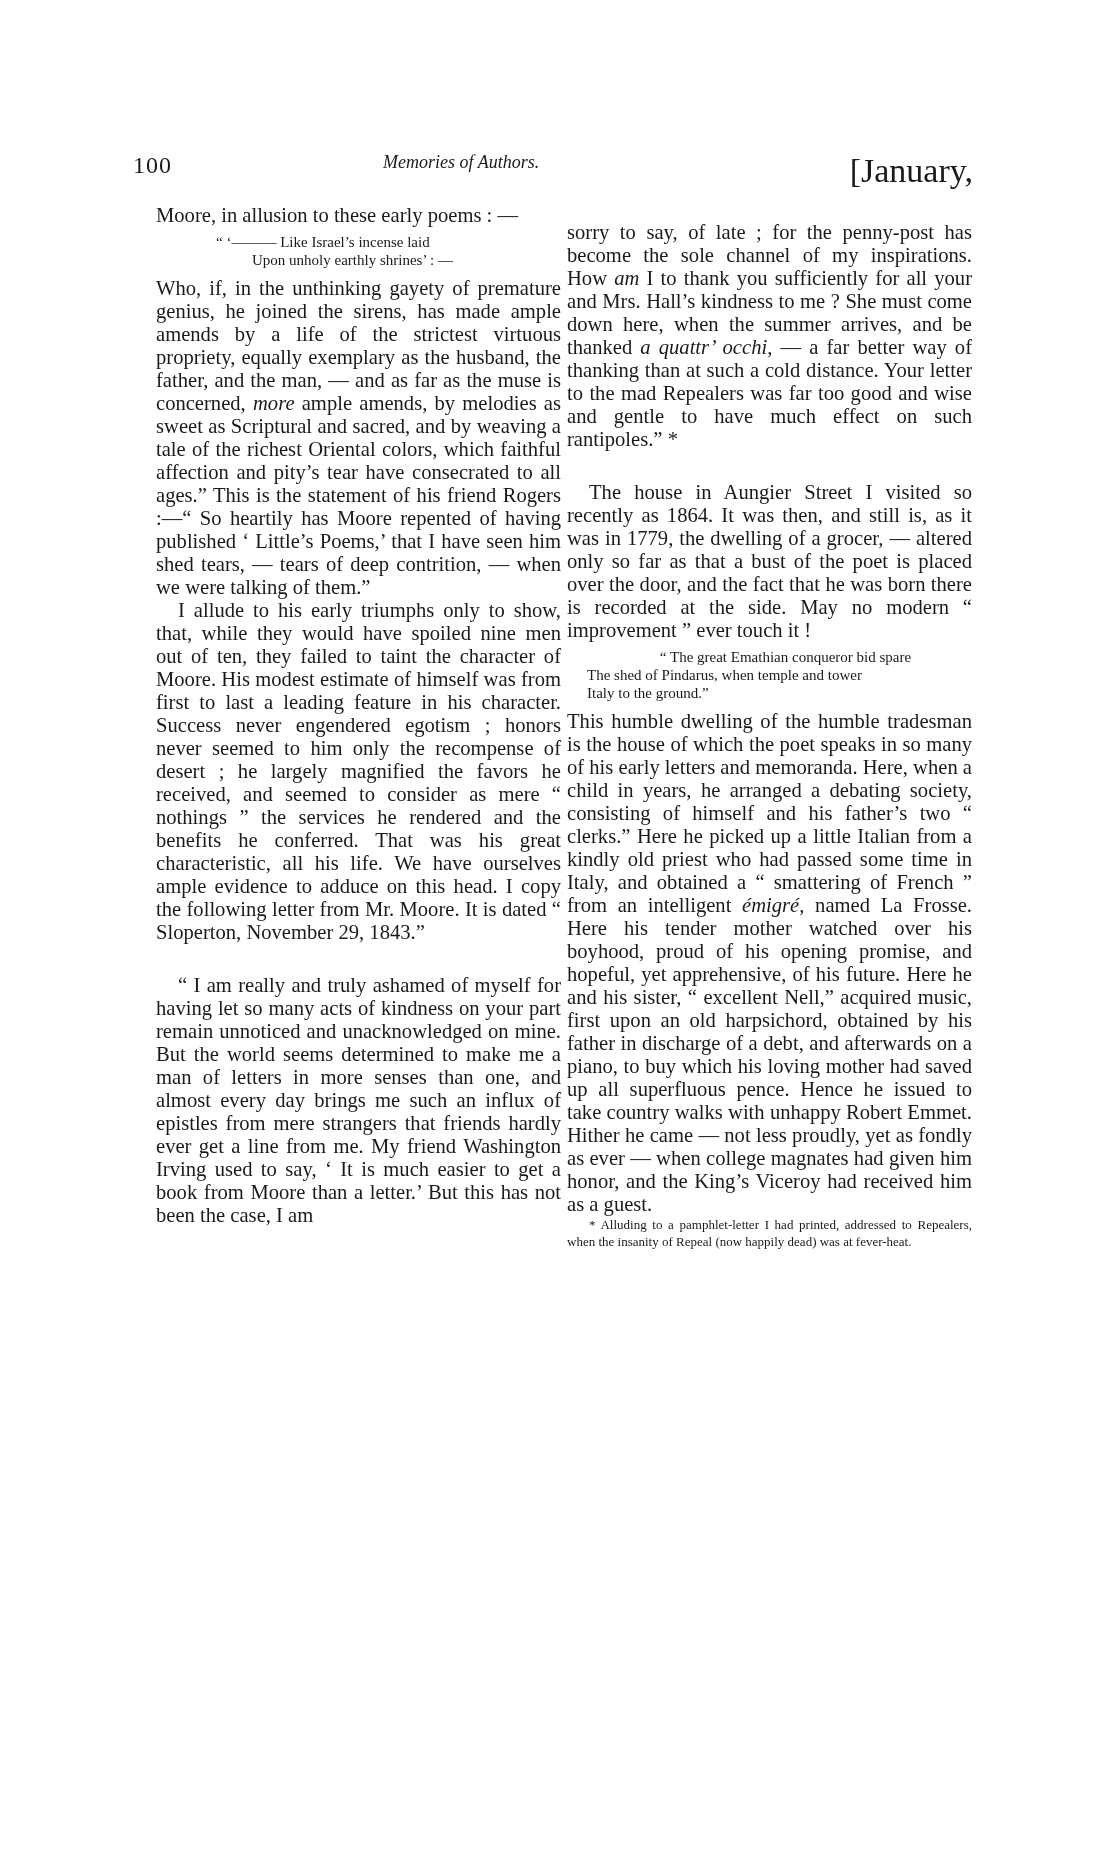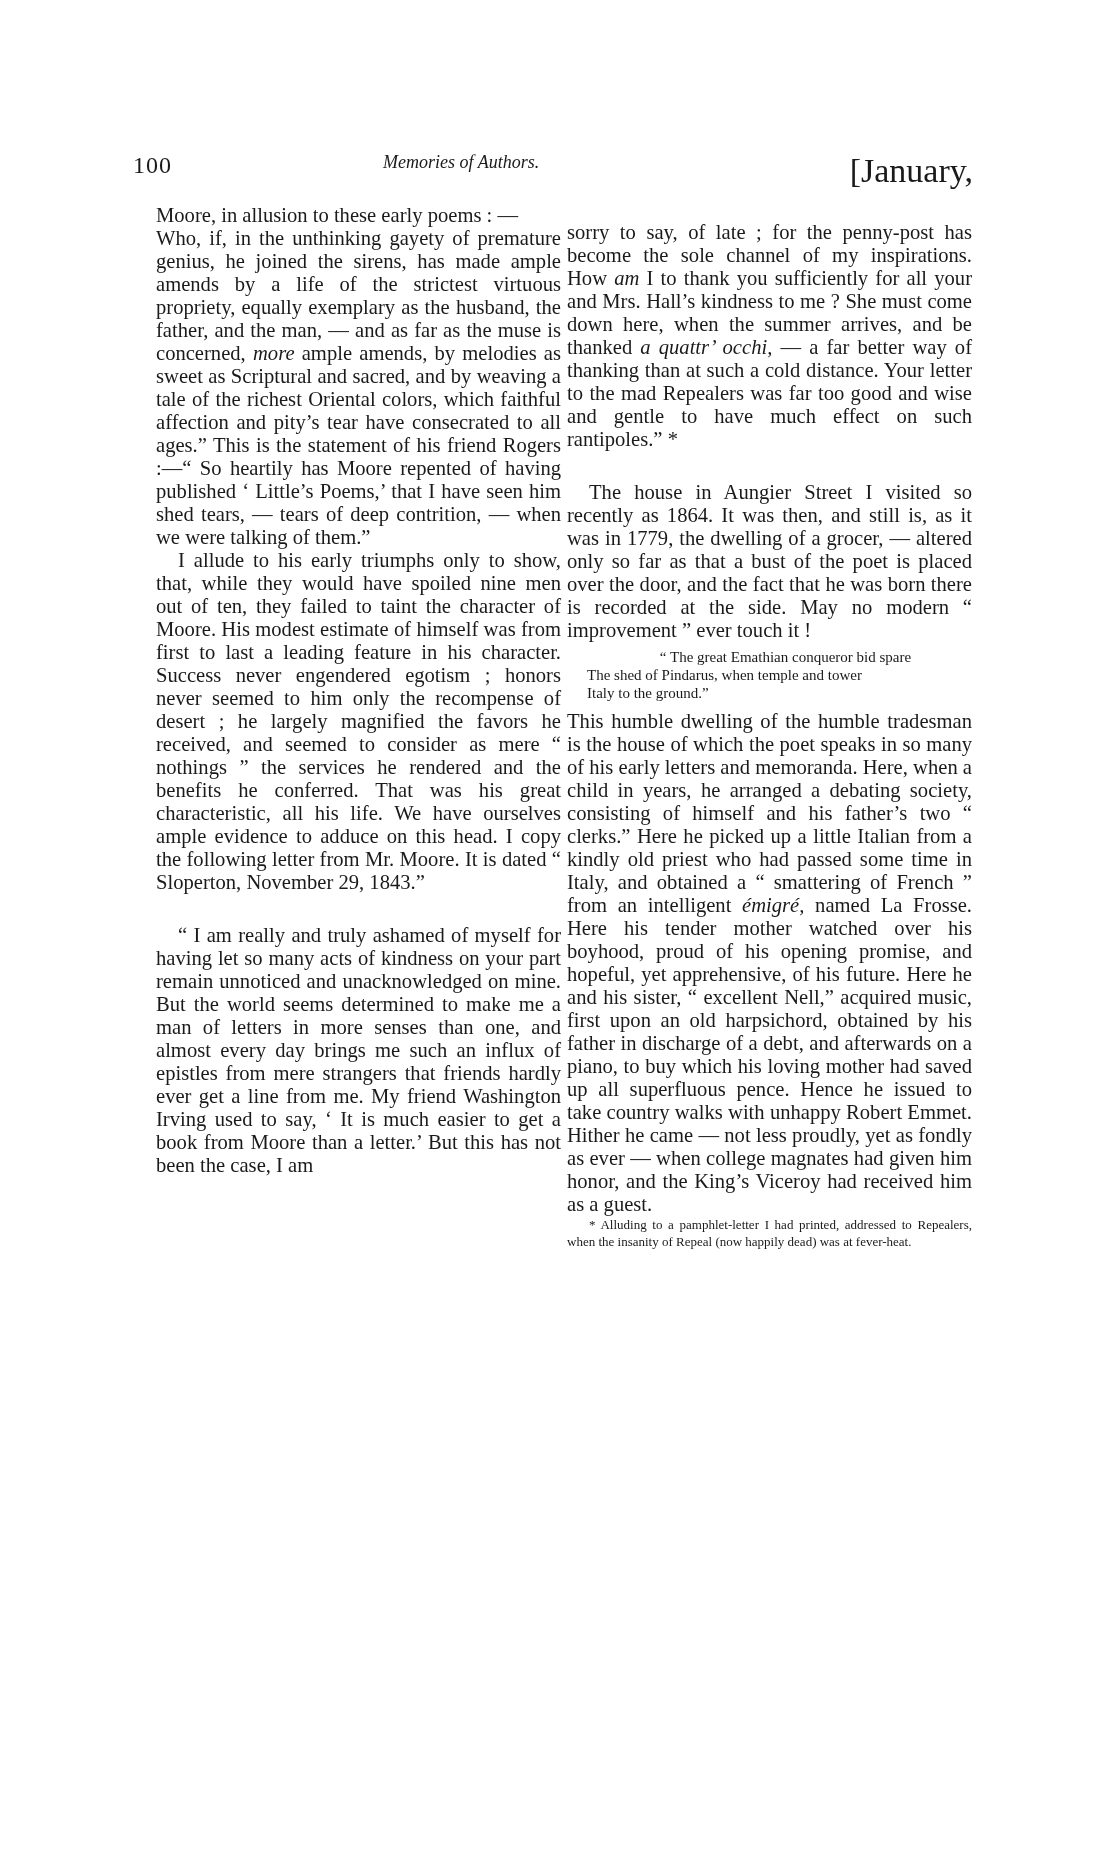--- a/index.html
+++ b/index.html
@@ -33,20 +33,24 @@
 <body>
 
 <div class="header">
   <span class="page-num">100</span>
   <span class="running-title">Memories of Authors.</span>
   <span class="running-date">[January,</span>
 </div>
 
 <div class="col left">
   <p>Moore, in allusion to these early poems : —</p>
+  <div class="verse c1">
+    <span class="vl">“ ‘——— Like Israel’s incense laid</span>
+    <span class="vl">Upon unholy earthly shrines’ : —</span>
+  </div>
   <p><span>Who, if, in the unthinking gayety of premature genius, he joined the sirens, has made ample amends by a life of the strictest virtuous propriety, equally exemplary as the husband, the father, and the man, — and as far as the muse is concerned, </span><em>more</em><span> ample amends, by melodies as sweet as Scriptural and sacred, and by weaving a tale of the richest Oriental colors, which faithful affection and pity’s tear have consecrated to all ages.”  This is the statement of his friend Rogers :—“ So heartily has Moore repented of having published ‘ Little’s Poems,’ that I have seen him shed tears, — tears of deep contrition, — when we were talking of them.”</span></p>
   <p class="indent">I allude to his early triumphs only to show, that, while they would have spoiled nine men out of ten, they failed to taint the character of Moore.  His modest estimate of himself was from first to last a leading feature in his character.  Success never engendered egotism ; honors never seemed to him only the recompense of desert ; he largely magnified the favors he received, and seemed to consider as mere “ nothings ” the services he rendered and the benefits he conferred.  That was his great characteristic, all his life.  We have ourselves ample evidence to adduce on this head.  I copy the following letter from Mr. Moore.  It is dated “ Sloperton, November 29, 1843.”</p>
   <div class="gap"></div>
   <p class="indent">“ I am really and truly ashamed of myself for having let so many acts of kindness on your part remain unnoticed and unacknowledged on mine.  But the world seems determined to make me a man of letters in more senses than one, and almost every day brings me such an influx of epistles from mere strangers that friends hardly ever get a line from me.  My friend Washington Irving used to say, ‘ It is much easier to get a book from Moore than a letter.’ But this has not been the case, I am</p>
 </div>
 
 <div class="col right">
   <p><span>sorry to say, of late ; for the penny-post has become the sole channel of my inspirations.  How </span><em>am</em><span> I to thank you sufficiently for all your and Mrs. Hall’s kindness to me ?  She must come down here, when the summer arrives, and be thanked </span><em>a quattr’ occhi,</em><span> — a far better way of thanking than at such a cold distance.  Your letter to the mad Repealers was far too good and wise and gentle to have much effect on such rantipoles.” *</span></p>
   <div class="gap"></div>
   <p class="indent">The house in Aungier Street I visited so recently as 1864.  It was then, and still is, as it was in 1779, the dwelling of a grocer, — altered only so far as that a bust of the poet is placed over the door, and the fact that he was born there is recorded at the side.  May no modern “ improvement ” ever touch it !</p>

